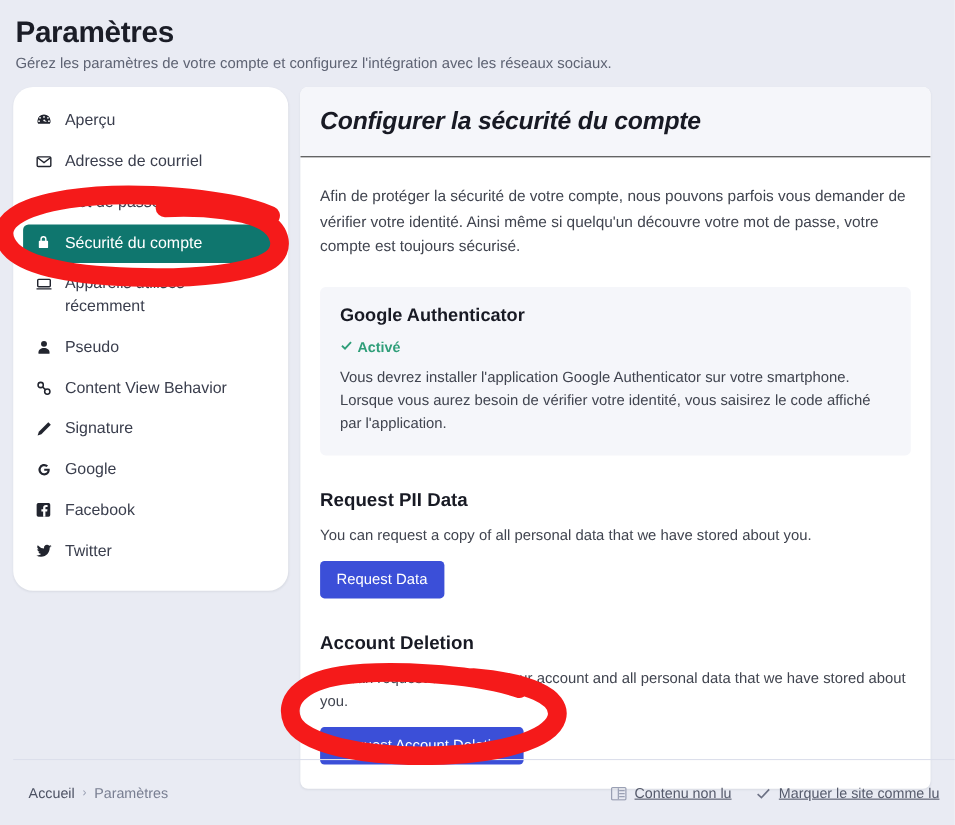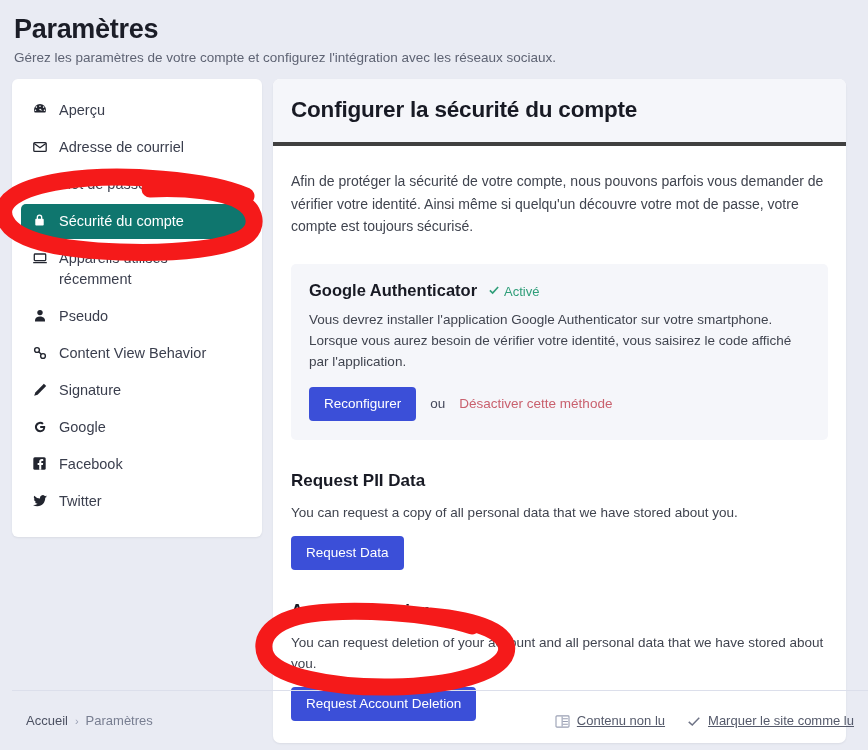--- a/index.html
+++ b/index.html
@@ -41,21 +41,21 @@
     align-items: flex-start;
     padding: 11px 22px 0 12px;
     gap: 11px;
   }
 
   
   .sidebar {
     width: 250px;
     flex: 0 0 250px;
     background: #ffffff;
-    border-radius: 6px;
+    border-radius: 18px;
     padding: 14px 9px 16px 9px;
     box-shadow: 0 1px 2px rgba(40,45,70,.08);
   }
   .nav-item {
     display: flex;
     align-items: flex-start;
     gap: 11px;
     padding: 7px 10px;
     border-radius: 5px;
     font-size: 14.5px;
@@ -84,22 +84,23 @@
   .main {
     flex: 1 1 auto;
     background: #ffffff;
     border-radius: 7px;
     box-shadow: 0 1px 2px rgba(40,45,70,.08);
     overflow: hidden;
     min-height: 625px;
   }
   .main-head {
     background: #f5f6fa;
-    border-bottom: 4px solid #404040;
+    border-bottom: 1px solid #404040;
     padding: 18px 18px 19px 18px;
+    font-style: italic;
   }
   .main-head h2 {
     font-size: 22.5px;
     font-weight: bold;
     color: #181a24;
     letter-spacing: -0.2px;
   }
   .main-body {
     padding: 24px 18px 22px 18px;
   }
@@ -114,29 +115,30 @@
   .auth-panel {
     background: #f5f6fa;
     border-radius: 5px;
     padding: 17px 18px 19px 18px;
     margin-top: 26px;
   }
   .auth-head {
     display: flex;
     align-items: baseline;
     gap: 11px;
+    flex-direction: column;
   }
   .auth-title {
     font-size: 16.5px;
     font-weight: bold;
     color: #181a24;
   }
   .auth-status {
     font-size: 13px;
-    font-weight: normal;
+    font-weight: bold;
     color: #2f9e79;
     display: inline-flex;
     align-items: flex-start;
     gap: 4px;
   }
   .auth-desc {
     font-size: 13.5px;
     line-height: 21px;
     color: #40444f;
     margin-top: 9px;
@@ -365,25 +367,20 @@
         <div class="auth-head">
           <span class="auth-title">Google Authenticator</span>
           <span class="auth-status">
             <svg width="12" height="12" viewBox="0 0 16 16" fill="none" stroke="currentColor" stroke-width="2.2">
                 <path d="M2.5 8.4 6.2 12l7.3-8"></path>
               </svg>
             <span>Activé</span>
           </span>
         </div>
         <p class="auth-desc">Vous devrez installer l'application Google Authenticator sur votre smartphone. Lorsque vous aurez besoin de vérifier votre identité, vous saisirez le code affiché par l'application.</p>
-        <div class="auth-actions">
-          <button class="btn-primary">Reconfigurer</button>
-          <span class="sep-word">ou</span>
-          <a class="link-danger">Désactiver cette méthode</a>
-        </div>
       </div>
 
       <div class="section">
         <h3>Request PII Data</h3>
         <p>You can request a copy of all personal data that we have stored about you.</p>
         <button class="btn-primary">Request Data</button>
       </div>
 
       <div class="section">
         <h3>Account Deletion</h3>

